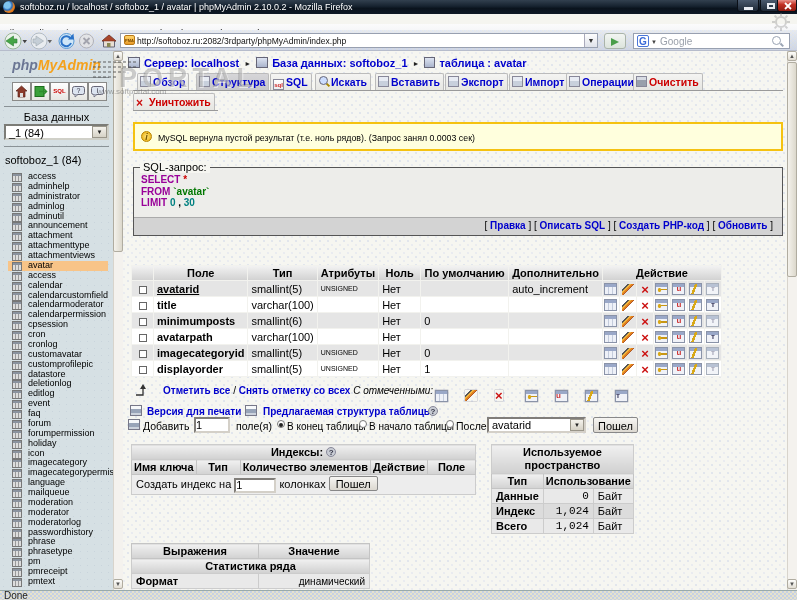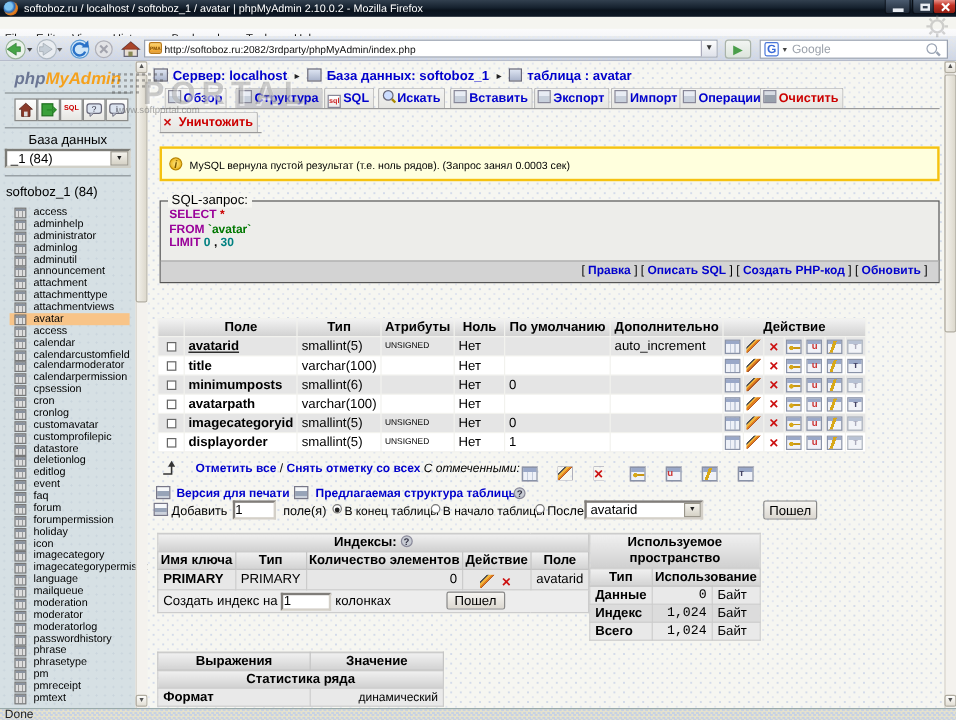--- a/index.html
+++ b/index.html
@@ -110,21 +110,21 @@
 .cb { display:inline-block; width:8px; height:8px; background:#fff; border:1px solid #666; vertical-align:-1px; }
 
 .ai { display:inline-block; width:13px; height:12px; position:relative; vertical-align:-2px; }
 svg { display:block; }
 
 .hdrow { background:linear-gradient(#f0f0f0,#d0d0d0); font-weight:bold; text-align:center; }
 .smalltb th { background:linear-gradient(#f0f0f0,#d2d2d2); border:1px solid #c4c4c4; font-size:11px; padding:1px 2px; height:13px; white-space:nowrap; }
 .smalltb td { border:1px solid #ccc; font-size:11px; padding:1px 4px; height:13px; white-space:nowrap; }
 input.tx { background:#fff; border:2px inset #d4d0c8; font-size:11px; height:16px; }
 .btn { display:inline-block; background:linear-gradient(#f6f5f2,#dcd8d0); border:1px solid #888;
-  border-radius:2px; font-size:11px; padding:1px 8px; color:#000;margin-left:43px; }
+  border-radius:2px; font-size:11px; padding:1px 8px; color:#000; }
 .radio { display:inline-block; width:8px; height:8px; border-radius:50%; background:#fff; border:1px solid #777; vertical-align:-1px; margin:0 2px 0 2px;}
 .radio.on:before { content:""; display:block; width:4px; height:4px; margin:2px auto; background:#222; border-radius:50%; }
 
 td.ac { width:16px; padding:0 !important; text-align:center; }
 td.ac:after, span.ai:after { display:inline-block; vertical-align:middle; }
 td.ac[data-i="b"]:after, span.ai[data-i="b"]:after { content:""; width:11px; height:10px; border:1px solid #8a93a8;
   background:linear-gradient(#9aa8c8 0 3px, transparent 3px), linear-gradient(90deg,#eef1f8 0 3px,#c4ccdc 3px 4px,#eef1f8 4px 7px,#c4ccdc 7px 8px,#eef1f8 8px); }
 td.ac[data-i="e"]:after, span.ai[data-i="e"]:after { content:""; width:12px; height:11px;
   background:linear-gradient(135deg, transparent 0 4.2px, #555 4.2px 5.4px, #f0b43c 5.4px 6.6px, #e2801e 6.6px 8px, #b05a28 8px 8.8px, transparent 8.8px); }
 td.ac[data-i="x"]:after, span.ai[data-i="x"]:after { content:"×"; color:#cc1111; font-weight:bold; font-size:13px; line-height:11px; }
@@ -497,27 +497,20 @@
       <tr>
         <td colspan="5" class="hdrow" style="height:13px">Индексы: <span class="qm">?</span></td>
       </tr>
 <tr>
         <th style="width:58px">Имя ключа</th>
         <th style="width:44px">Тип</th>
         <th style="width:128px">Количество элементов</th>
         <th style="width:50px">Действие</th>
         <th style="width:48px">Поле</th>
       </tr>
-<tr style="background:#e7e7e7">
-        <td style="font-weight:bold">PRIMARY</td>
-        <td>PRIMARY</td>
-        <td style="text-align:right">0</td>
-        <td style="text-align:center"><span class="ai" data-i="e"></span> <span class="ai" data-i="x"></span></td>
-        <td style="text-align:center">avatarid</td>
-      </tr>
 <tr>
         <td colspan="5" style="background:#ededed;height:17px">Создать индекс на <input class="tx" style="width: 42px; height: 15px; vertical-align: middle;" value="1"> колонках <span class="btn" style="padding:0 6px;height:15px;line-height:14px">Пошел</span></td>
       </tr>
 </tbody>
   </table>
 
 <table class="abs smalltb" id="sputb" style="left:491px;top:444px">
 <tbody>
       <tr>
         <td colspan="3" class="hdrow" style="height:28px;line-height:13px">Используемое<br>пространство</td>

